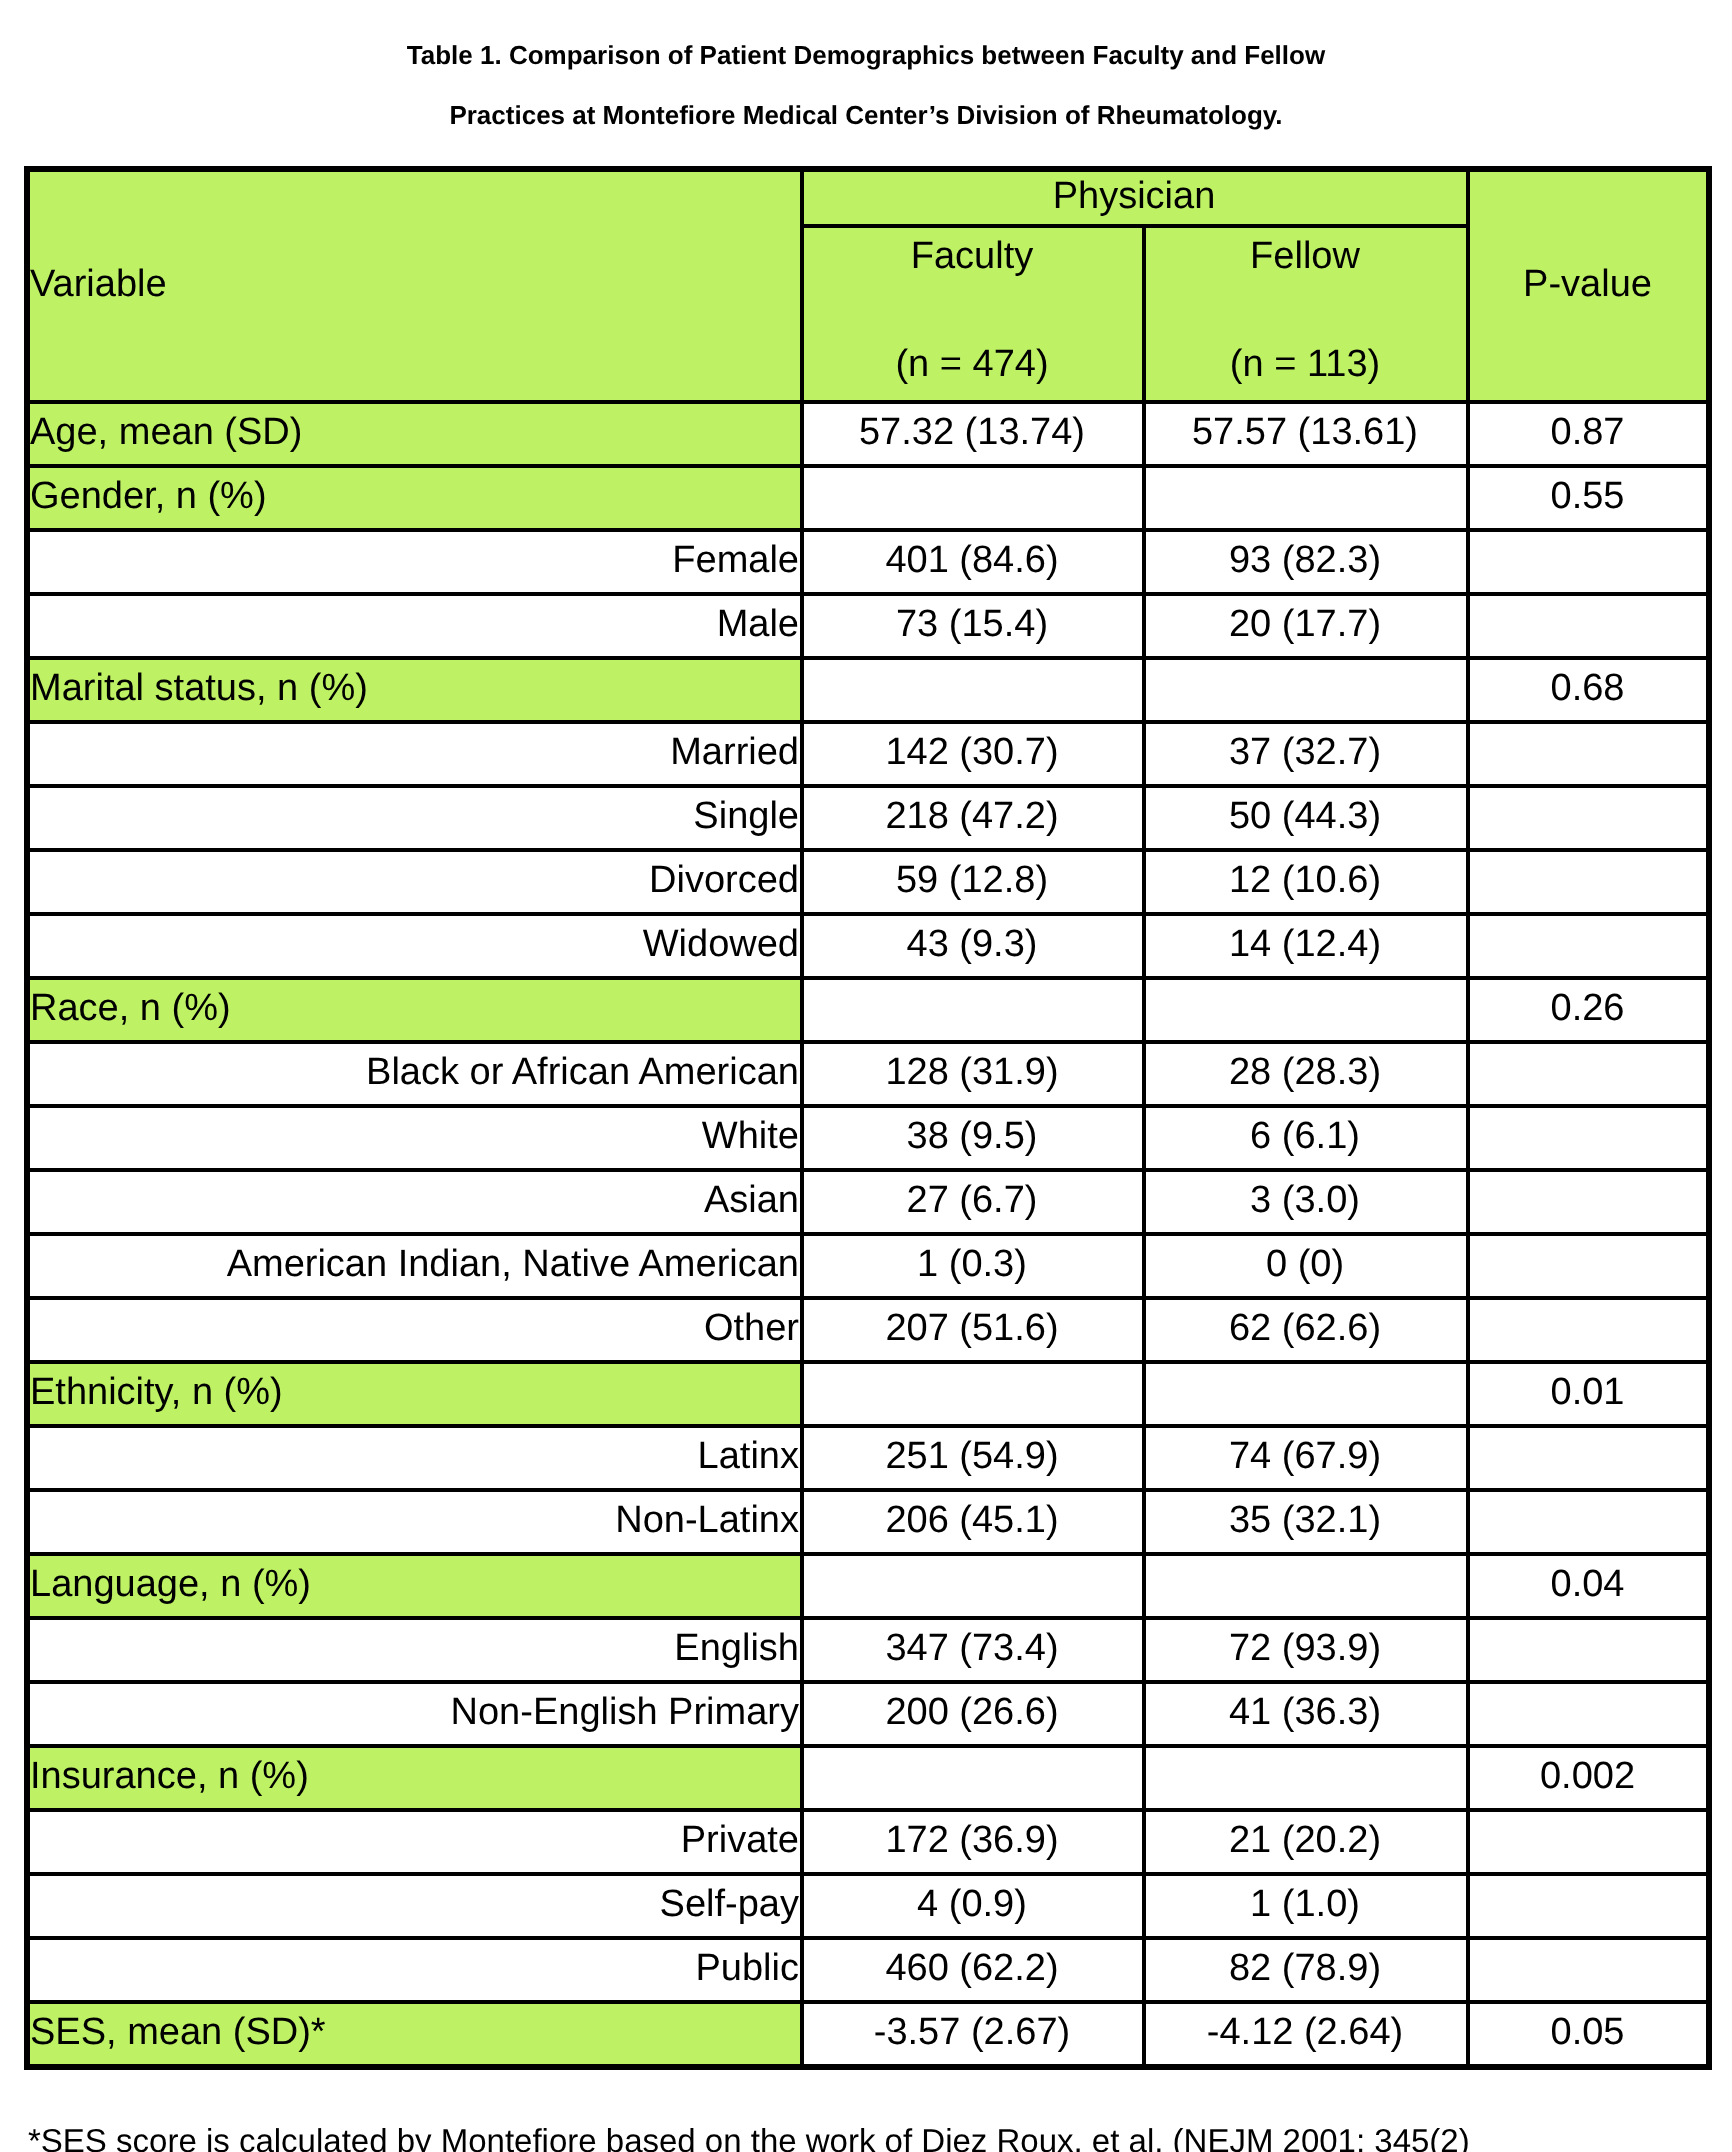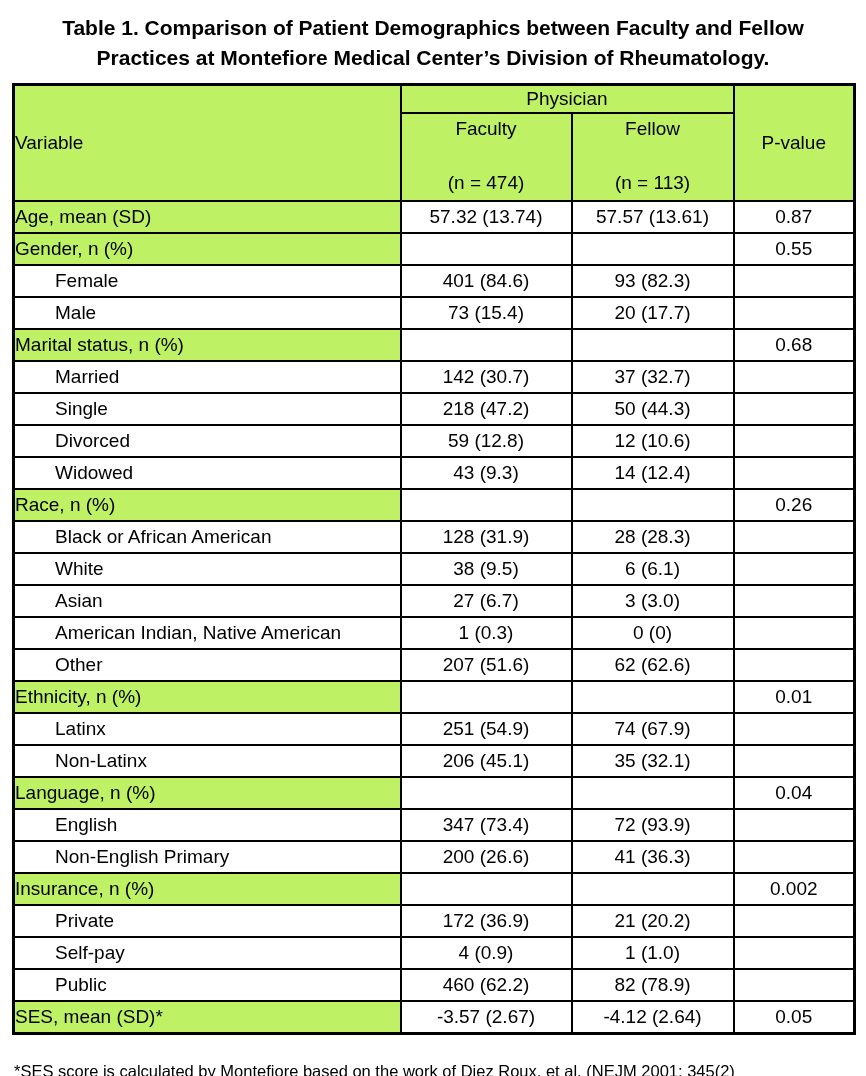--- a/index.html
+++ b/index.html
@@ -15,21 +15,21 @@
   .page {
     position: relative;
     width: 866px;
     height: 1076px;
     overflow: hidden;
   }
   .title {
     margin-top: 13px;
     text-align: center;
     font-weight: bold;
-    font-size: 21px;
+    font-size: 13px;
     line-height: 30px;
   }
   table.demo {
     border-collapse: collapse;
     table-layout: fixed;
     margin: 10px 0 0 12px;
     width: 841px;
     border: 3px solid #000000;
   }
   table.demo th, table.demo td {
@@ -76,21 +76,21 @@
     height: 86px;
     padding: 4px 0 6px 0;
     box-sizing: border-box;
   }
   td.var-cell {
     text-align: left;
     padding-left: 7px;
     height: 30px;
     vertical-align: middle;
   }
-  td.var-cell.indent { padding-left: 40px; }
+  td.var-cell.indent { padding-left: 40px; text-align: right; }
   td.num-cell {
     text-align: center;
     height: 30px;
     vertical-align: middle;
   }
   td.bold { font-weight: bold; margin-left: 19px; }
 
   .footnote {
     margin: 24px 0 0 14px;
     font-size: 16.5px;

